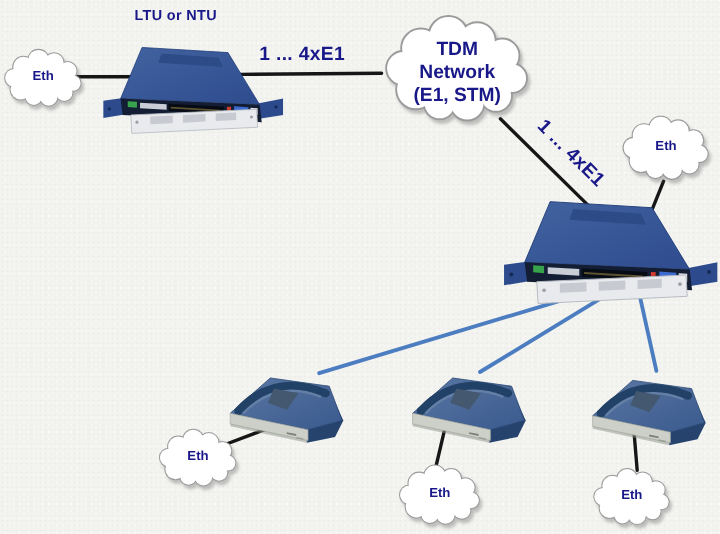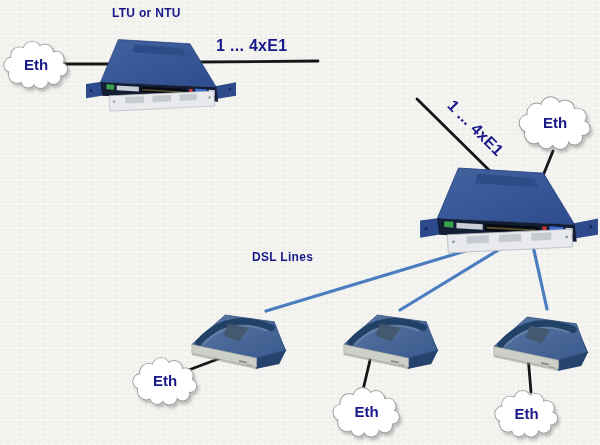--- a/index.html
+++ b/index.html
@@ -16,21 +16,21 @@
     font-family:"Liberation Sans", sans-serif;
   }
   .abs{position:absolute;}
   .lines-layer{left:0;top:0;width:600px;height:445px;z-index:1;}
   .device{z-index:2;}
   .cloud{z-index:3;display:flex;align-items:center;justify-content:center;}
   .cloud svg{position:absolute;left:0;top:0;width:100%;height:100%;
     filter:drop-shadow(2px 3px 1.5px rgba(90,90,90,0.35));}
   .cloud-label{
     position:relative;z-index:1;
-    color:#181889;font-weight:bold;font-size:15px;line-height:1.05;
+    color:#181889;font-weight:bold;font-size:11px;line-height:1.05;
     text-align:center;padding-bottom:4px;
   }
   .tdm-label{font-size:16px;line-height:19px;padding-bottom:0;}
   .diagram-label{
     z-index:4;color:#181889;font-weight:bold;font-size:12px;
     letter-spacing:0.3px;white-space:nowrap;
   }
   .link-label{font-size:16px;}
   .rotated{transform:rotate(45deg);transform-origin:0 50%;}
 </style>
@@ -152,20 +152,30 @@
       <use href="#sym-modem"></use>
     </svg>
 
   <div class="abs cloud" style="left:2px;top:37px;width:68px;height:59px">
     <svg viewBox="0 0 120 92">
         <use href="#sym-cloud"></use>
       </svg>
     <span class="cloud-label">Eth</span>
   </div>
 
+  <div class="abs cloud" style="left:310px;top:12px;width:142px;height:96px">
+    <svg viewBox="0 0 120 92">
+        <use href="#sym-cloud"></use>
+      </svg>
+    <span class="cloud-label tdm-label">
+      <span>TDM</span><br>
+      <span>Network</span><br>
+      <span>(E1, STM)</span>
+    </span>
+  </div>
 
   <div class="abs cloud" style="left:517px;top:96px;width:76px;height:58px">
     <svg viewBox="0 0 120 92">
         <use href="#sym-cloud"></use>
       </svg>
     <span class="cloud-label">Eth</span>
   </div>
 
   <div class="abs cloud" style="left:131px;top:354px;width:68px;height:58px">
     <svg viewBox="0 0 120 92">
@@ -187,15 +197,14 @@
       </svg>
     <span class="cloud-label">Eth</span>
   </div>
 
   <div class="abs diagram-label" style="left:112px;top:6px">LTU or NTU</div>
 
   <div class="abs diagram-label link-label" style="left:216px;top:37px">1 ... 4xE1</div>
 
   <div class="abs diagram-label link-label rotated" style="left:450px;top:94px">1 ... 4xE1</div>
 
-  <div class="abs diagram-label" style="left:252px;top:250px">DSL Lines</div>
 
 </div>
 
 </body></html>

